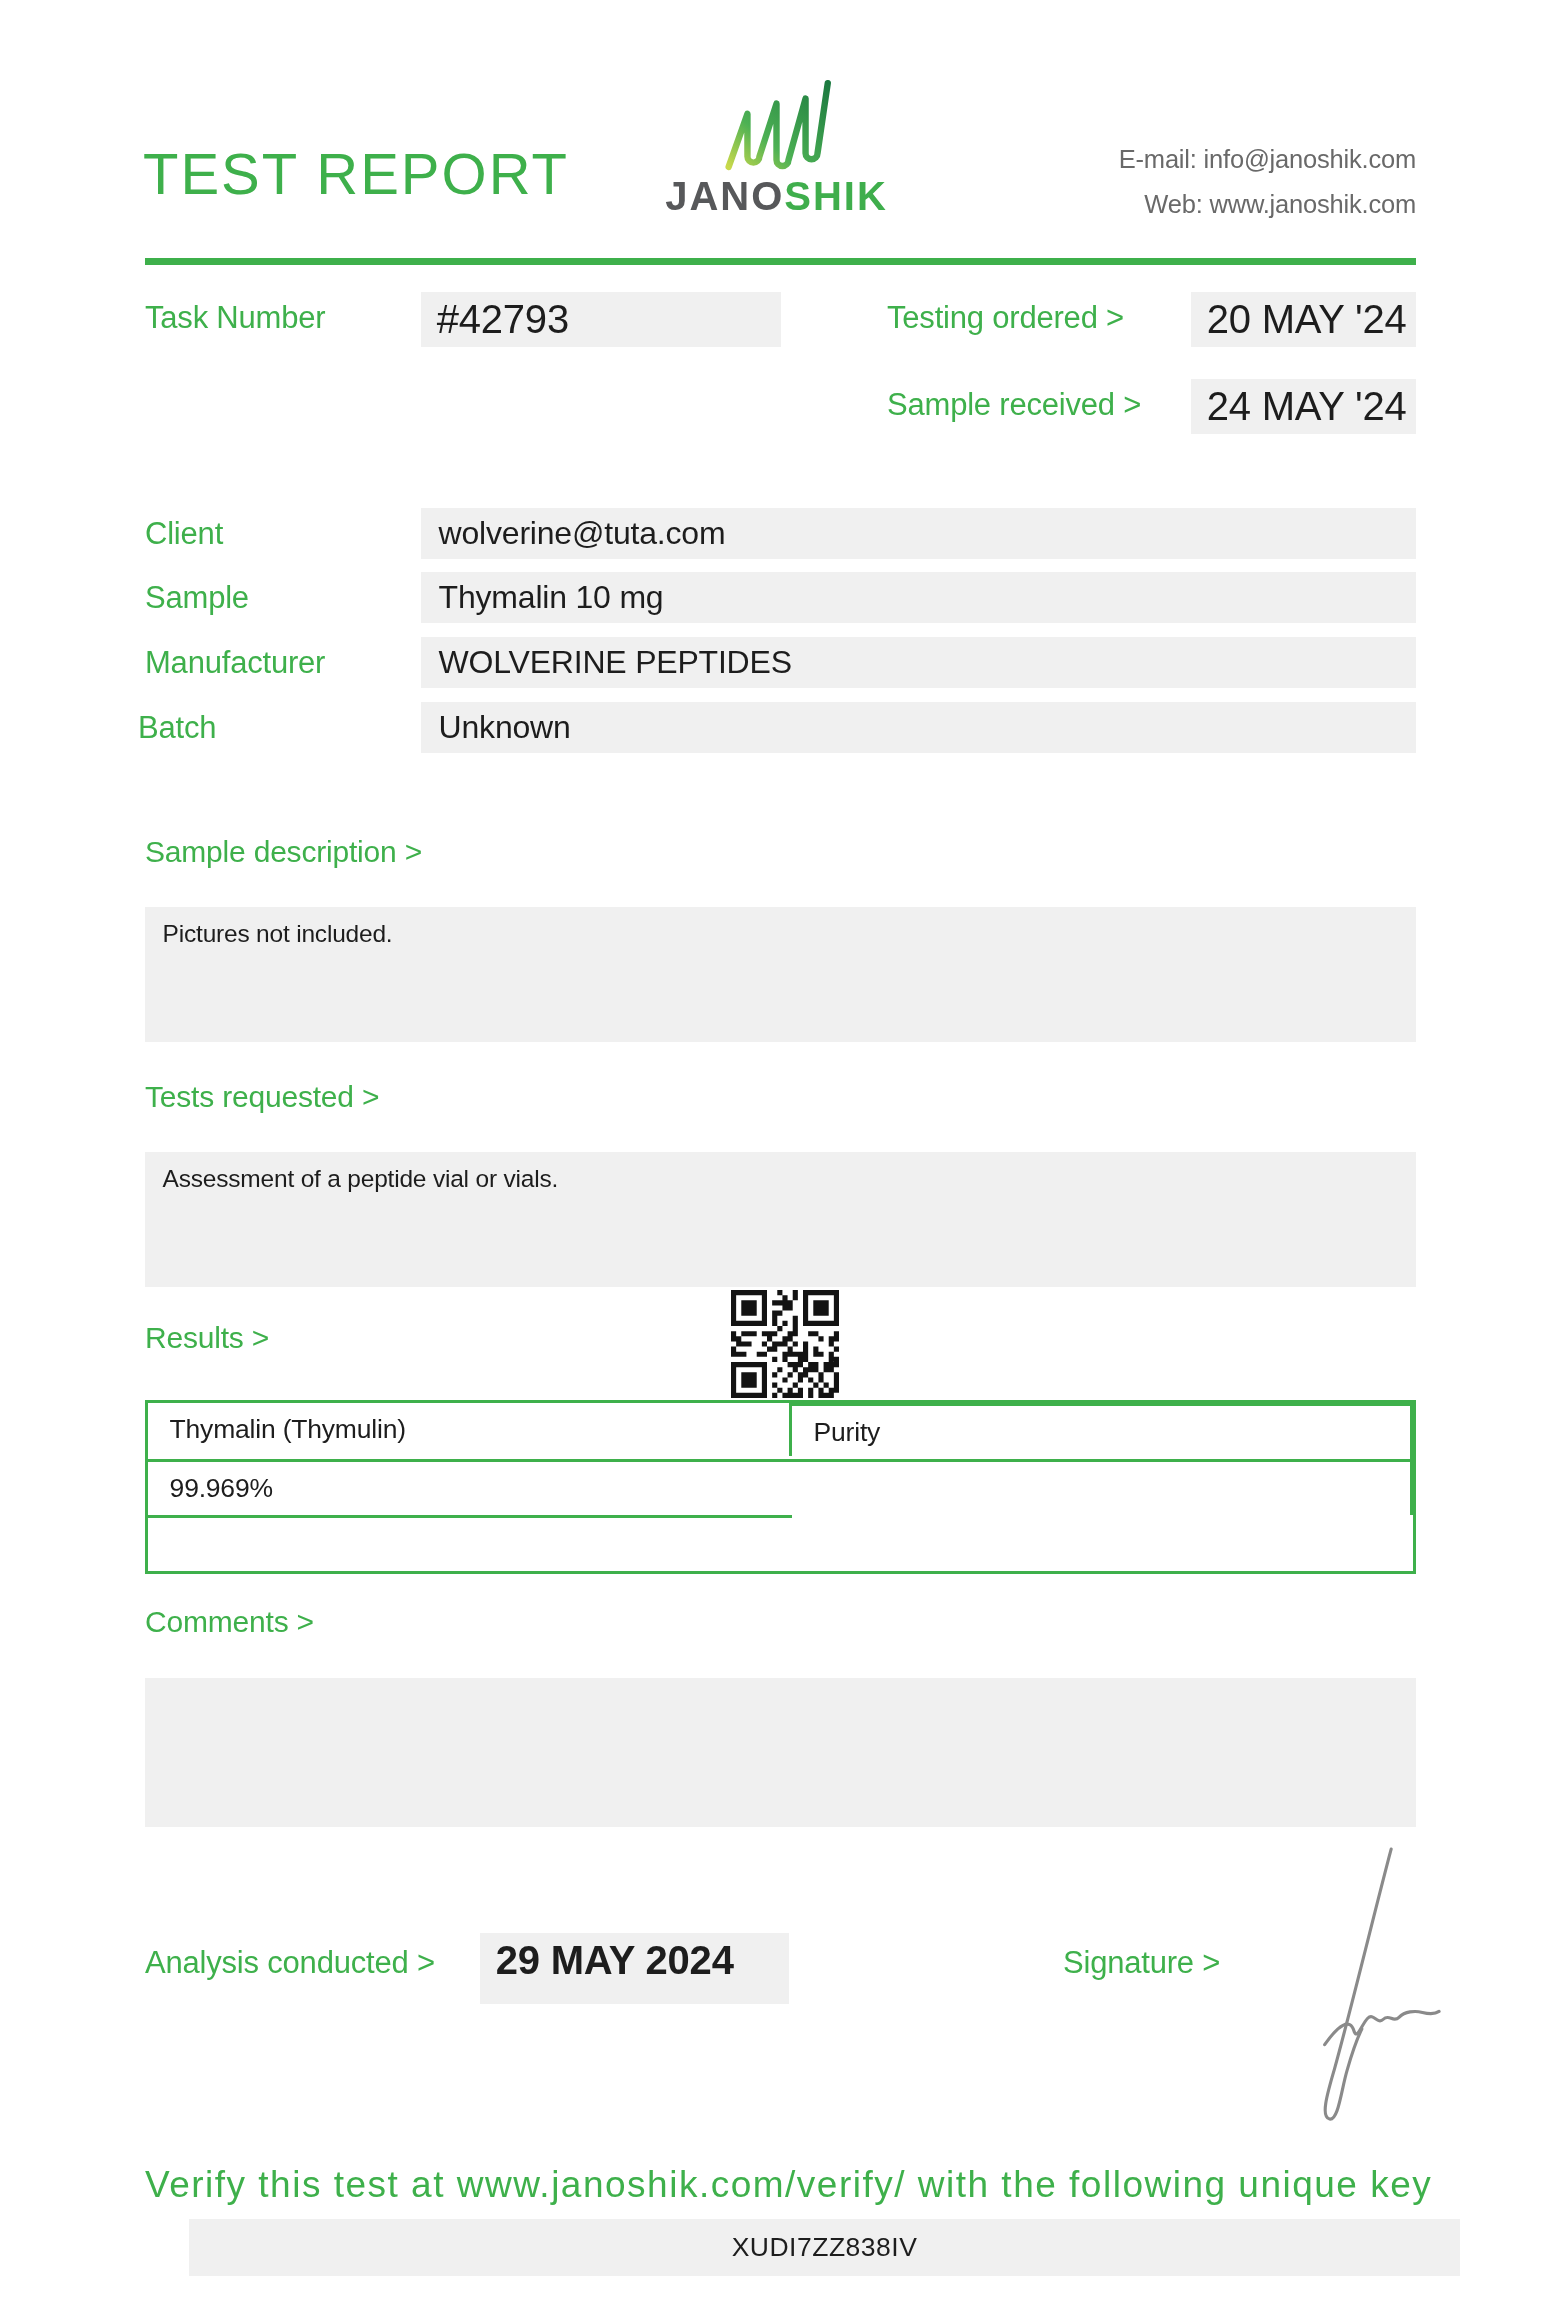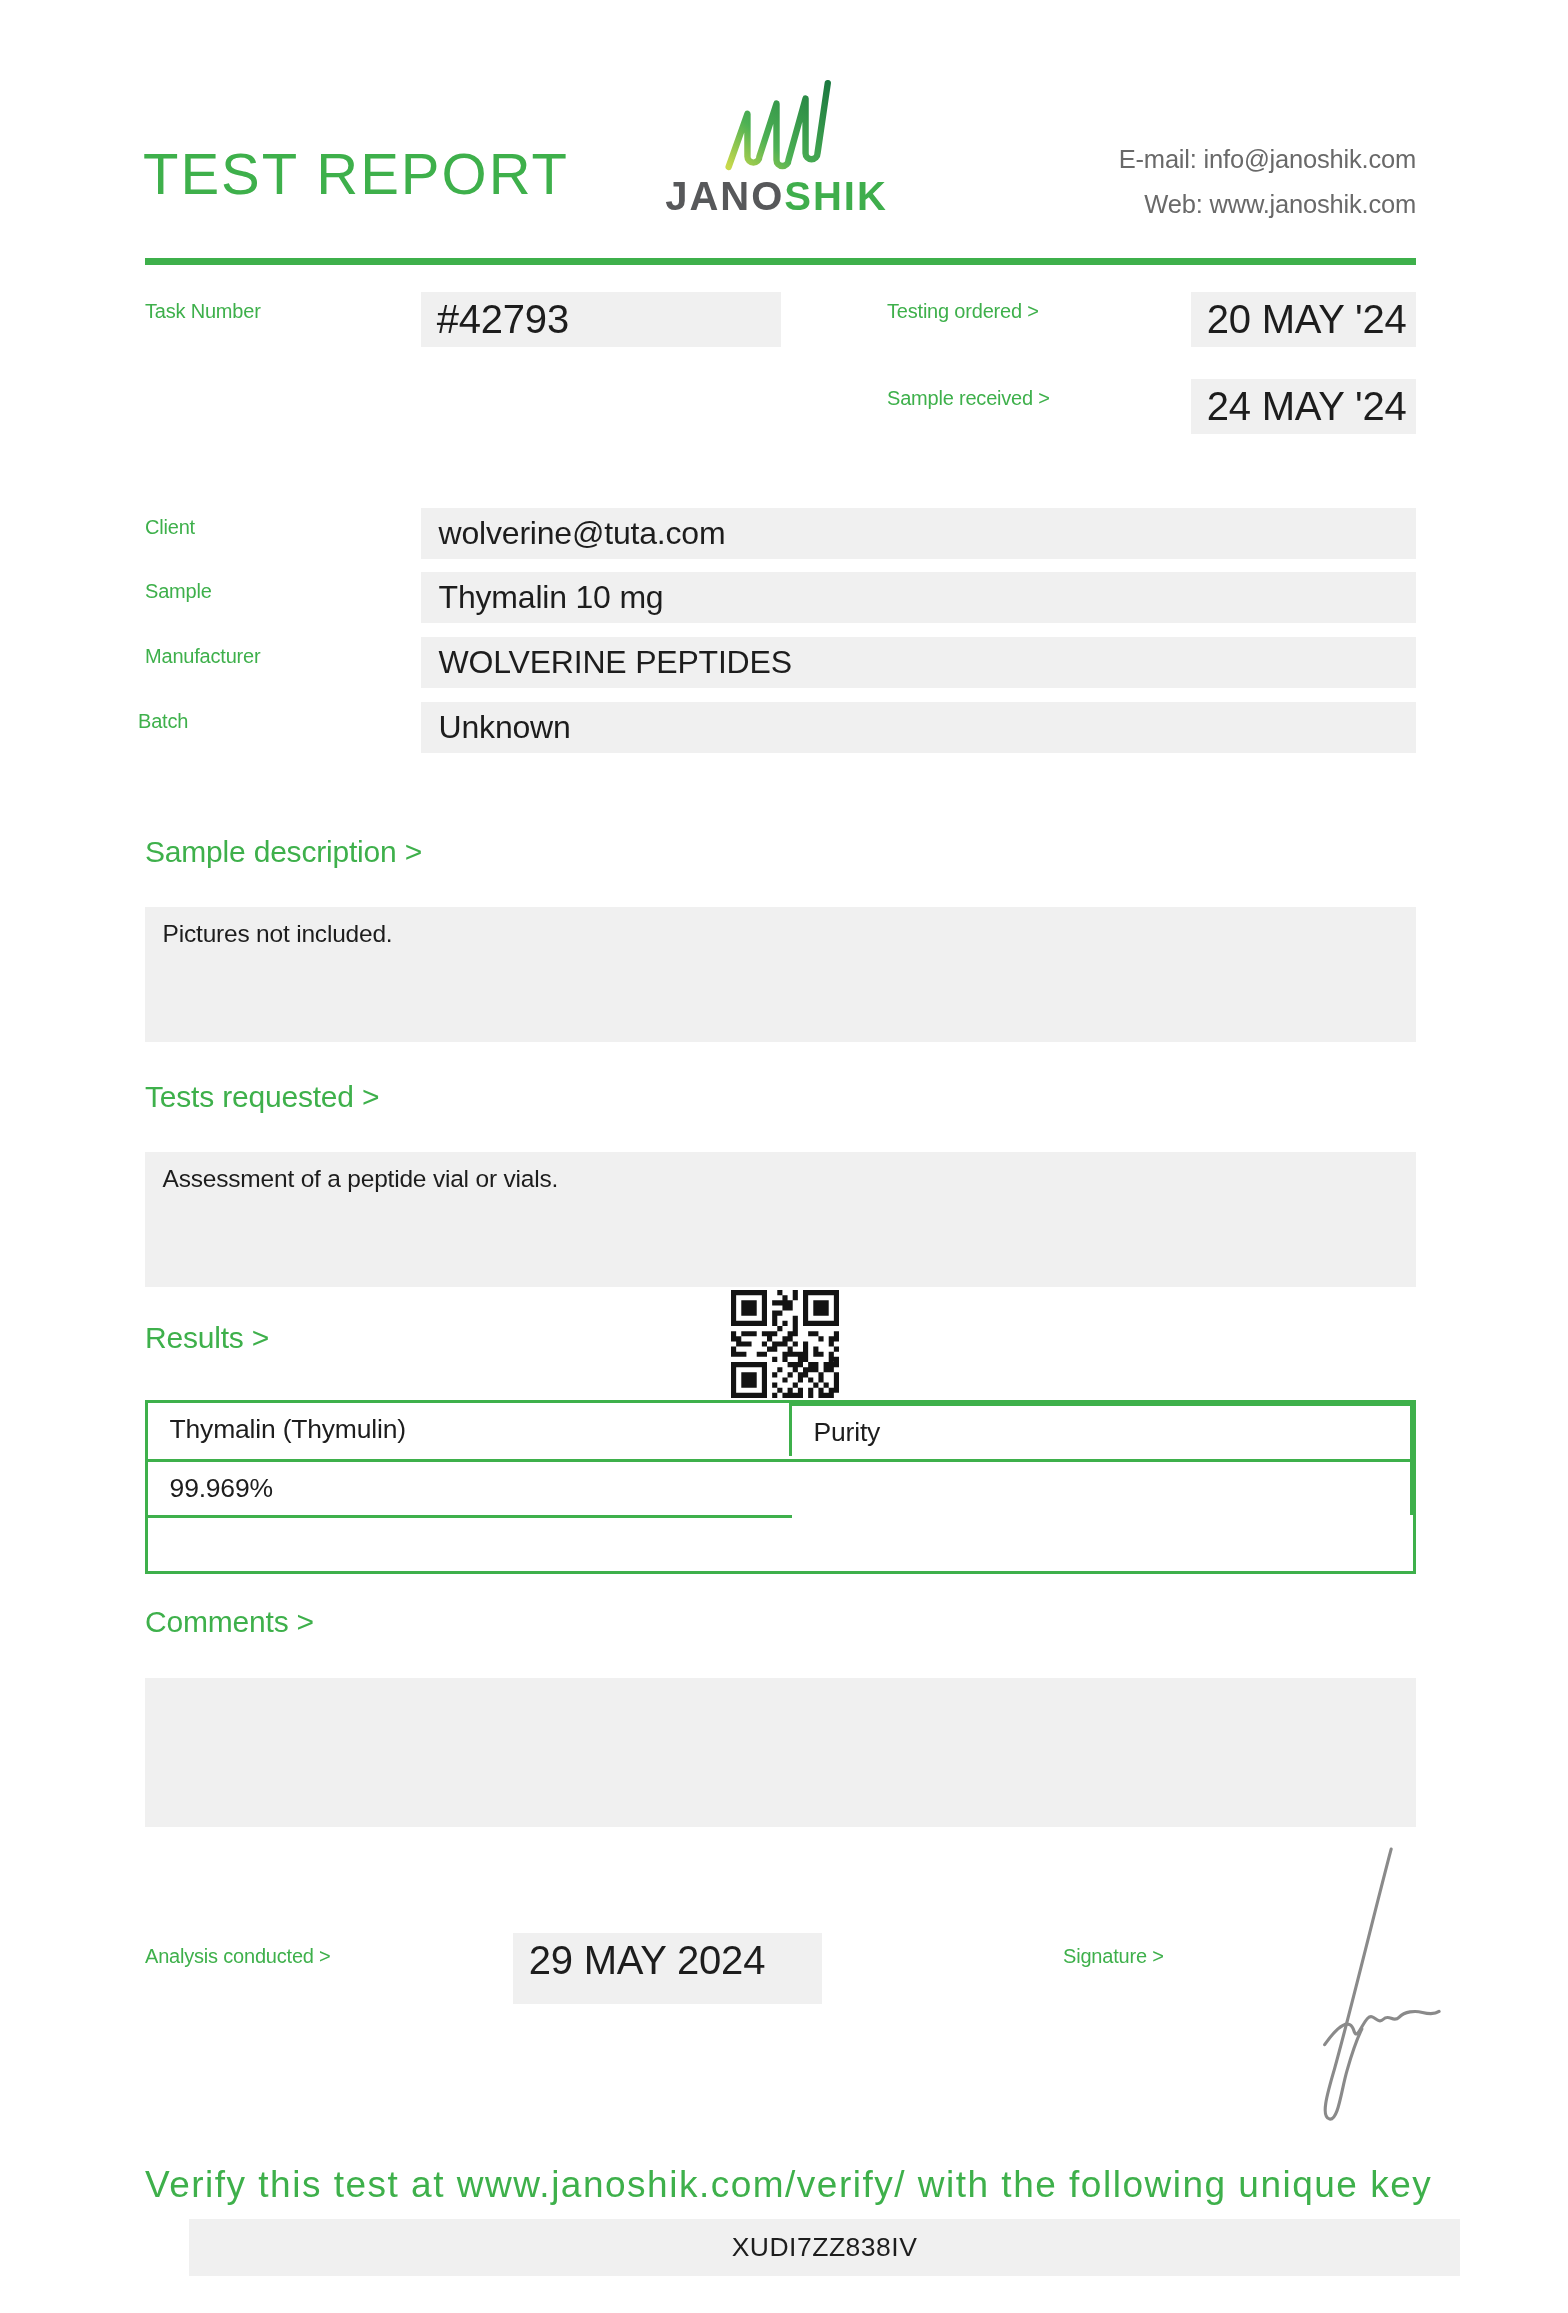--- a/index.html
+++ b/index.html
@@ -17,40 +17,40 @@
   .abs{position:absolute;}
   .page-title{left:143px;top:145px;font-size:58px;letter-spacing:2px;color:var(--green);line-height:1;font-weight:400;}
   .logo-block{left:659px;top:78px;width:235px;text-align:center;}
   .logo-icon{display:block;margin:0 auto;}
   .wordmark{font-size:40px;font-weight:700;letter-spacing:2px;margin-top:2px;white-space:nowrap;}
   .wordmark .wm-gray{color:#57585a;}
   .wordmark .wm-green{color:#3fae4c;}
   .contact{right:152px;top:137px;text-align:right;font-size:25.5px;color:var(--gray);line-height:1.75;}
   .rule{left:145px;width:1271px;top:258px;height:6.9px;background:var(--green);}
 
-  .label{font-size:20px;color:var(--green);white-space:nowrap;}
+  .label{font-size:31px;color:var(--green);white-space:nowrap;}
   .vbox{background:var(--box);box-sizing:border-box;}
   .vbox .val{font-size:40px;padding-left:15.7px;white-space:nowrap;}
   .task-box{left:421px;top:292px;width:360px;height:55px;line-height:55px;}
   .date-box{width:225px;height:55px;line-height:55px;}
 
   .info-box{left:421px;right:152px;height:51px;line-height:51px;background:var(--box);}
   .info-box .val{font-size:32px;padding-left:17.6px;white-space:nowrap;}
 
   .section-heading{font-size:30px;color:var(--green);white-space:nowrap;}
   .text-box{left:145px;width:1271px;background:var(--box);box-sizing:border-box;padding:9.8px 17.6px;font-size:24.5px;line-height:1.4;}
 
   .results-table{left:145px;width:1271px;top:1400px;border:3.9px solid var(--green);box-sizing:border-box;background:#fff;display:grid;grid-template-columns:644px 1fr;}
   .results-table>div{height:53px;line-height:53px;font-size:26.5px;padding-left:21.6px;white-space:nowrap;overflow:hidden;}
   .results-table>div.c1{border-right:3.9px solid var(--green);}
   .results-table>div.rnext{border-top:3.9px solid var(--green);}
 
   .qr{left:731px;top:1290px;}
 
-  .date-box2{left:513px;top:1933px;width:309px;height:71px;line-height:55px;}
+  .date-box2{left:480px;top:1933px;width:309px;height:71px;line-height:55px;font-weight:bold;}
   .verify-line{left:145px;top:2164px;font-size:37px;letter-spacing:1.5px;color:var(--green);white-space:nowrap;}
   .key-box{left:145px;width:1271px;top:2219px;height:57px;line-height:57px;background:var(--box);text-align:center;font-size:26.5px;letter-spacing:0.5px;margin-left:44px;}
 </style>
 </head>
 <body>
 
 <div class="page">
 
   <div class="abs page-title">TEST REPORT</div>
 

